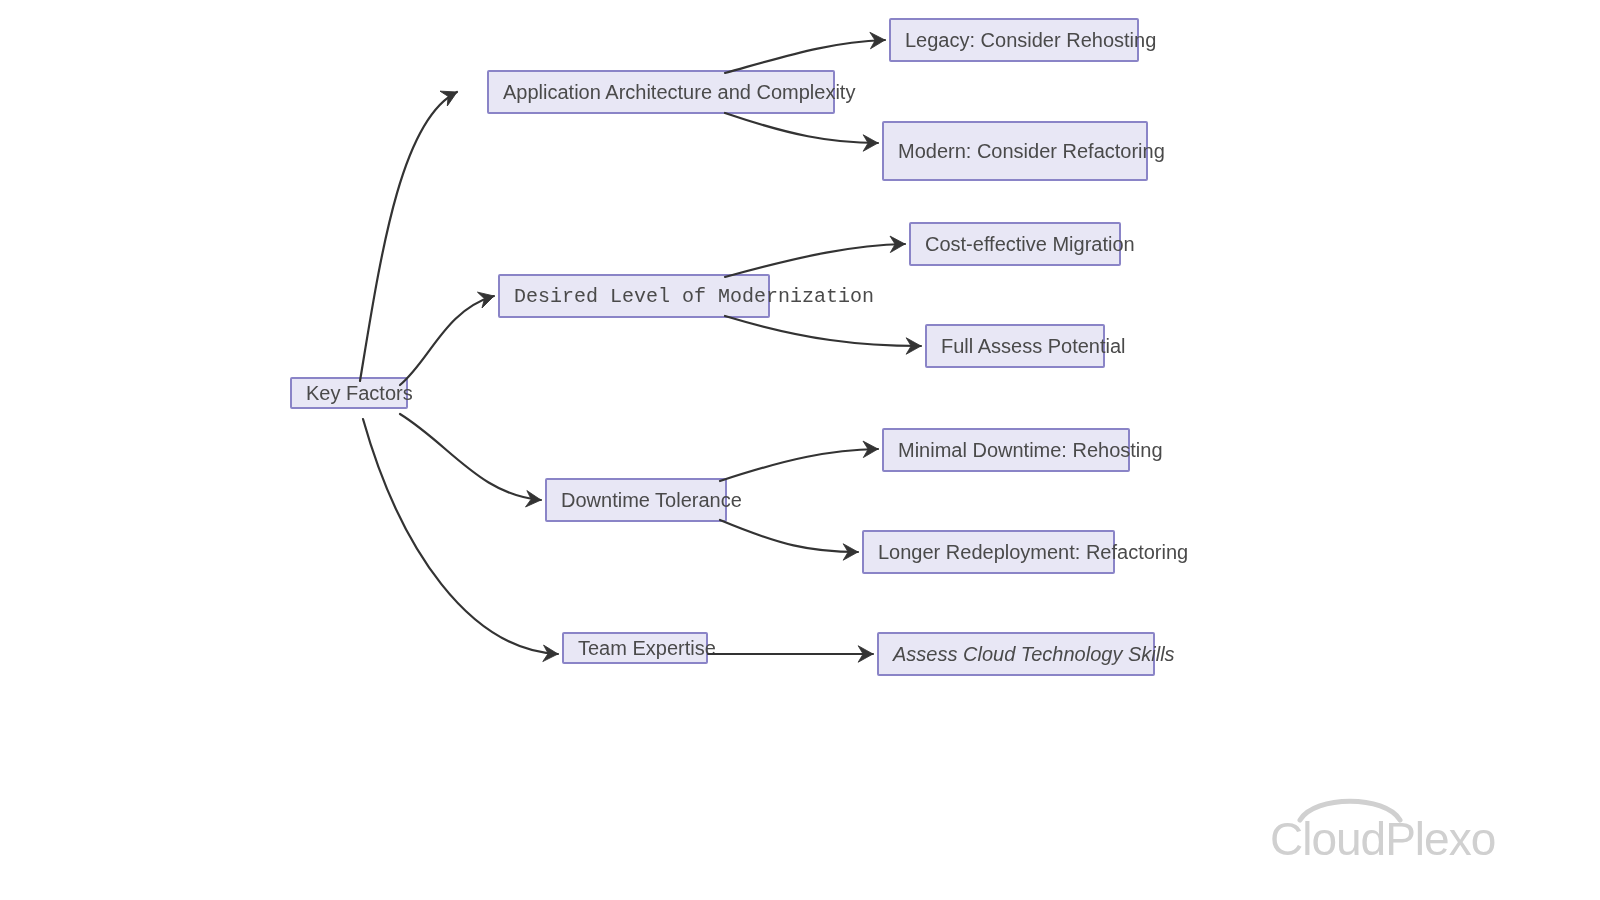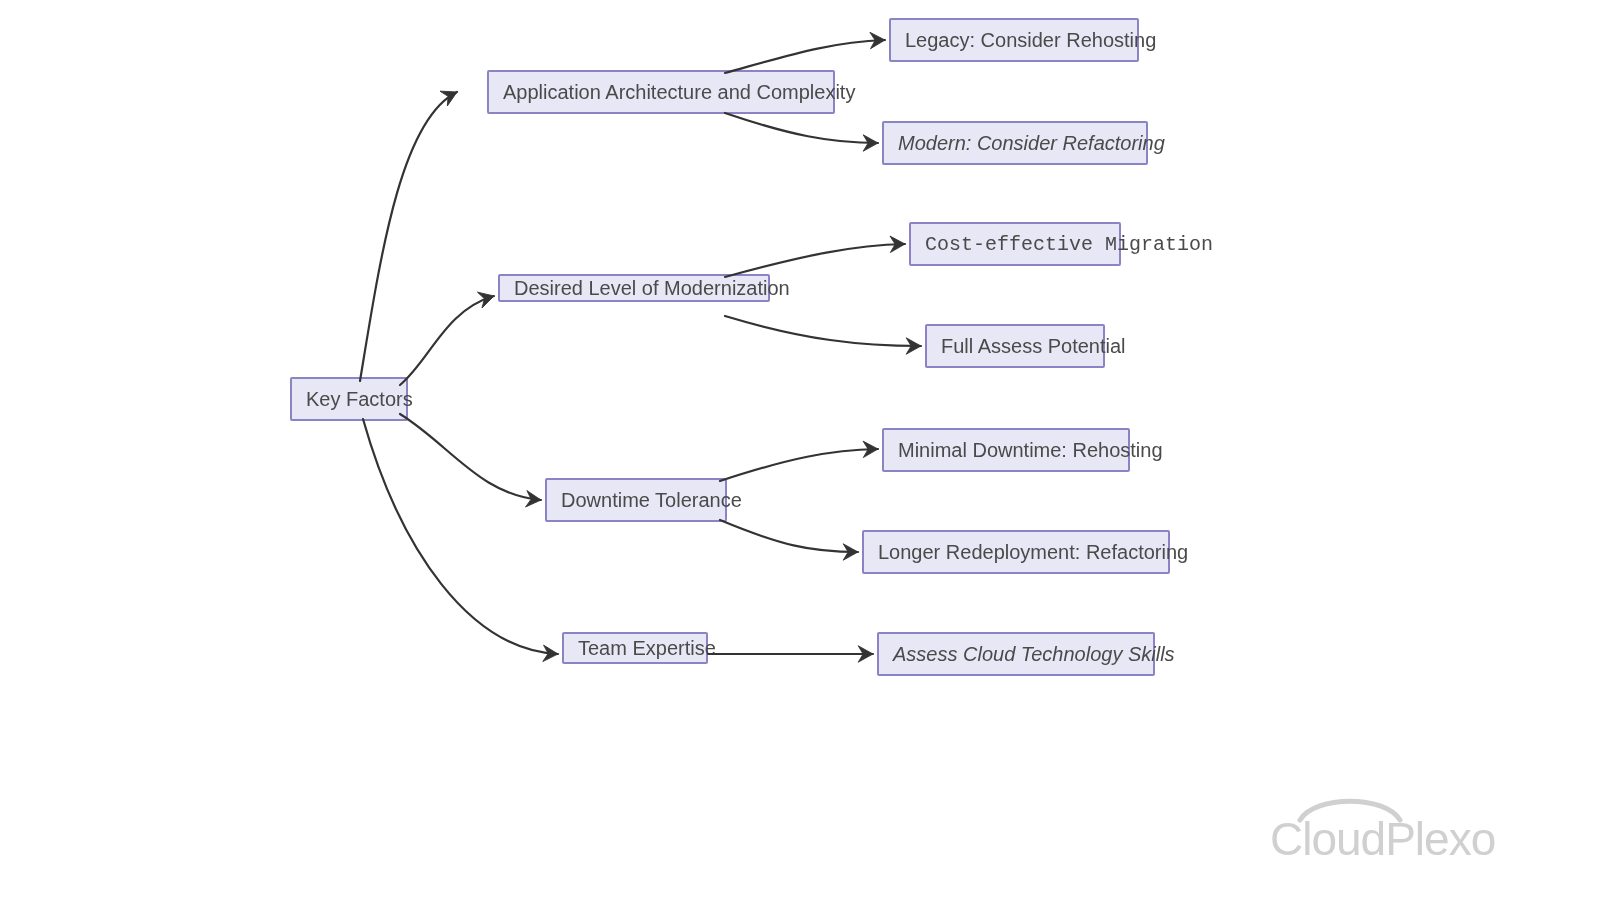--- a/index.html
+++ b/index.html
@@ -43,51 +43,51 @@
     letter-spacing: -1px;
     font-family: "Segoe UI", Arial, sans-serif;
   }
   .logo svg {
     display: block;
   }
 </style>
 </head>
 <body>
 
-<div class="node" style="left:290px; top:377px; width:118px; height:44px;">
+<div class="node" style="left:290px; top:377px; width:118px; height:32px;">
   <span>Key Factors</span>
 </div>
 
 <div class="node" style="left:461px; top:70px; width:348px; height:44px;margin-left:26px;">
   <span>Application Architecture and Complexity</span>
 </div>
 <div class="node" style="left:889px; top:18px; width:250px; height:44px;">
   <span>Legacy: Consider Rehosting</span>
 </div>
-<div class="node" style="left:882px; top:121px; width:266px; height:44px;font-style:italic;">
+<div class="node" style="left:882px; top:121px; width:266px; height:60px;">
   <span>Modern: Consider Refactoring</span>
 </div>
 
-<div class="node" style="left:498px; top:274px; width:272px; height:28px;">
+<div class="node" style="left:498px; top:274px; width:272px; height:44px;font-family:Liberation Mono, monospace;">
   <span>Desired Level of Modernization</span>
 </div>
-<div class="node" style="left:909px; top:222px; width:212px; height:44px;font-family:Liberation Mono, monospace;">
+<div class="node" style="left:909px; top:222px; width:212px; height:44px;">
   <span>Cost-effective Migration</span>
 </div>
 <div class="node" style="left:925px; top:324px; width:180px; height:44px;">
   <span>Full Assess Potential</span>
 </div>
 
 <div class="node" style="left:545px; top:478px; width:182px; height:44px;">
   <span>Downtime Tolerance</span>
 </div>
 <div class="node" style="left:882px; top:428px; width:248px; height:44px;">
   <span>Minimal Downtime: Rehosting</span>
 </div>
-<div class="node" style="left:862px; top:530px; width:308px; height:44px;">
+<div class="node" style="left:862px; top:530px; width:253px; height:44px;">
   <span>Longer Redeployment: Refactoring</span>
 </div>
 
 <div class="node" style="left:562px; top:632px; width:146px; height:32px;">
   <span>Team Expertise</span>
 </div>
 <div class="node" style="left:877px; top:632px; width:278px; height:44px;font-style:italic;">
   <span>Assess Cloud Technology Skills</span>
 </div>
 

